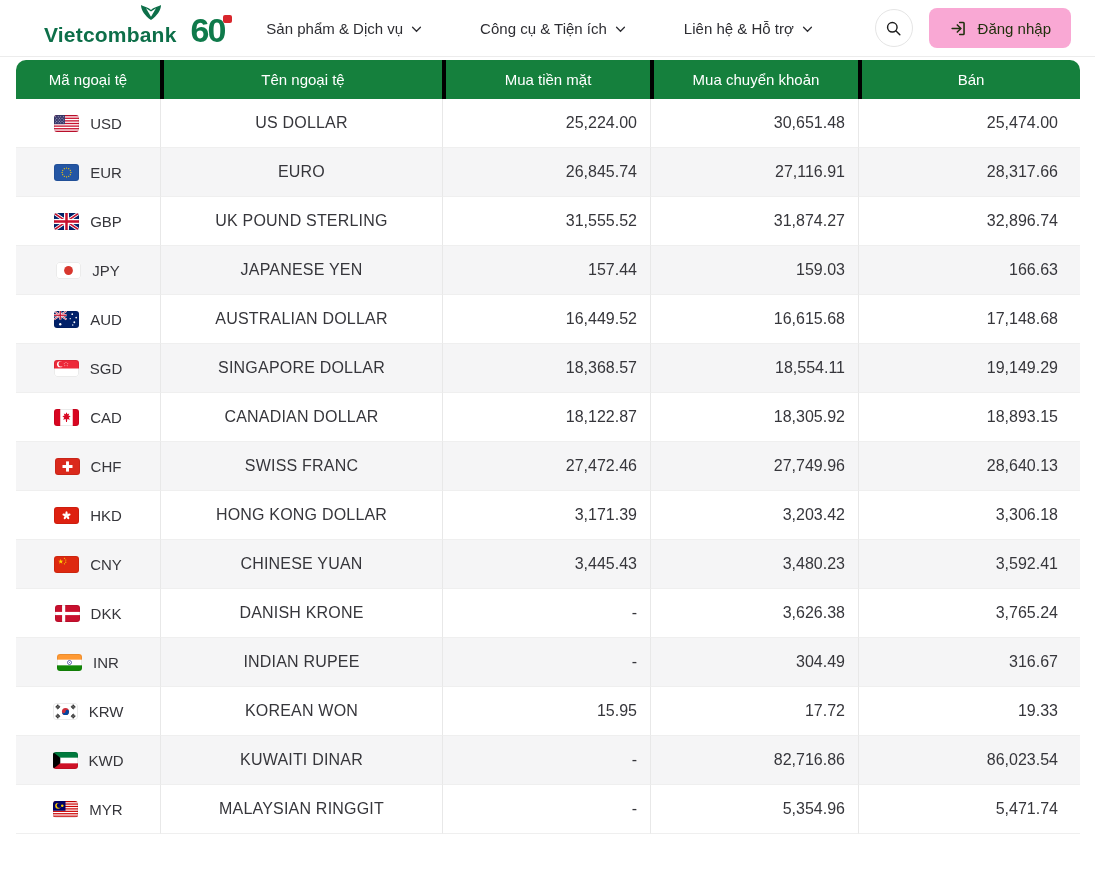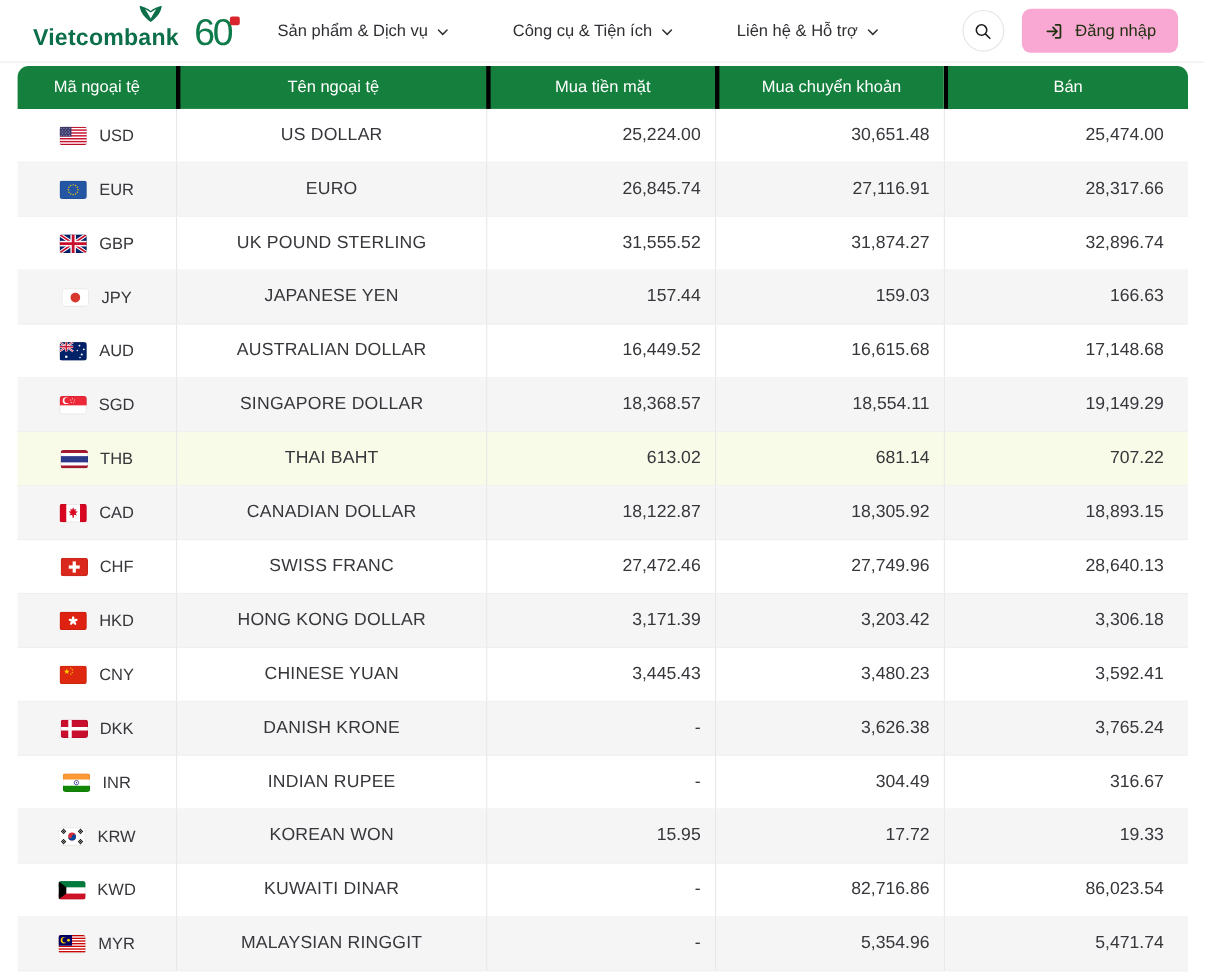--- a/index.html
+++ b/index.html
@@ -1,26 +1,26 @@
 <!DOCTYPE html>
 <html><head>
 <meta charset="utf-8">
 <style>
   * { margin:0; padding:0; box-sizing:border-box; }
   html,body { width:1095px; height:890px; overflow:hidden; background:#fff;
     font-family:"Liberation Sans", sans-serif; color:#36363b; }
 
   
-  .navbar { height:57px; display:flex; align-items:center; padding:0 24px 0 30px;
+  .navbar { height:57px; display:flex; align-items:center; padding:0 24px 0 44px;
     border-bottom:1px solid #ececec; background:#fff; }
   .logo-wrap { display:flex; align-items:flex-end; cursor:pointer; }
   .wordmark-block { position:relative; padding-top:14px; }
   .wordmark { font-size:21px; font-weight:700; color:#0d6f49; letter-spacing:.2px; }
   .emblem { position:absolute; top:-4px; right:14px; }
-  .anniv { font-size:34px; font-weight:400; color:#0f7a4b; margin-left:14px; line-height:1;
+  .anniv { font-size:34px; font-weight:700; color:#0f7a4b; margin-left:14px; line-height:1;
     position:relative; letter-spacing:-2px; }
   .anniv-mark { position:absolute; top:2px; right:-8px; width:9px; height:8px;
     background:#d8262c; border-radius:2px; }
   .nav-menu { display:flex; align-items:center; gap:58px; margin-left:42px; }
   .nav-item { display:flex; align-items:center; gap:8px; font-size:15px; color:#2e2e33; cursor:pointer; }
   .nav-item svg { margin-top:2px; }
   .nav-right { margin-left:auto; display:flex; align-items:center; gap:16px; }
   .search-btn { width:38px; height:38px; border-radius:50%; border:1px solid #e5e5e5;
     background:#fff; display:flex; align-items:center; justify-content:center; cursor:pointer; }
   .login-btn { height:40px; background:#f9a8d4; border:none; border-radius:8px;
@@ -404,36 +404,20 @@
               </svg>
             </span>
             <span class="code-txt">SGD</span>
           </div>
         </td>
       <td class="c-name">SINGAPORE DOLLAR</td>
       <td class="c-num">18,368.57</td>
       <td class="c-num">18,554.11</td>
       <td class="c-num c-sell">19,149.29</td>
     </tr>
-    <tr class="highlight">
-      <td class="c-code">
-          <div class="code-inner">
-            <span class="flag">
-              <svg preserveAspectRatio="none">
-                <use href="#f-THB"></use>
-              </svg>
-            </span>
-            <span class="code-txt">THB</span>
-          </div>
-        </td>
-      <td class="c-name">THAI BAHT</td>
-      <td class="c-num">613.02</td>
-      <td class="c-num">681.14</td>
-      <td class="c-num c-sell">707.22</td>
-    </tr>
     <tr>
       <td class="c-code">
           <div class="code-inner">
             <span class="flag">
               <svg preserveAspectRatio="none">
                 <use href="#f-CAD"></use>
               </svg>
             </span>
             <span class="code-txt">CAD</span>
           </div>

